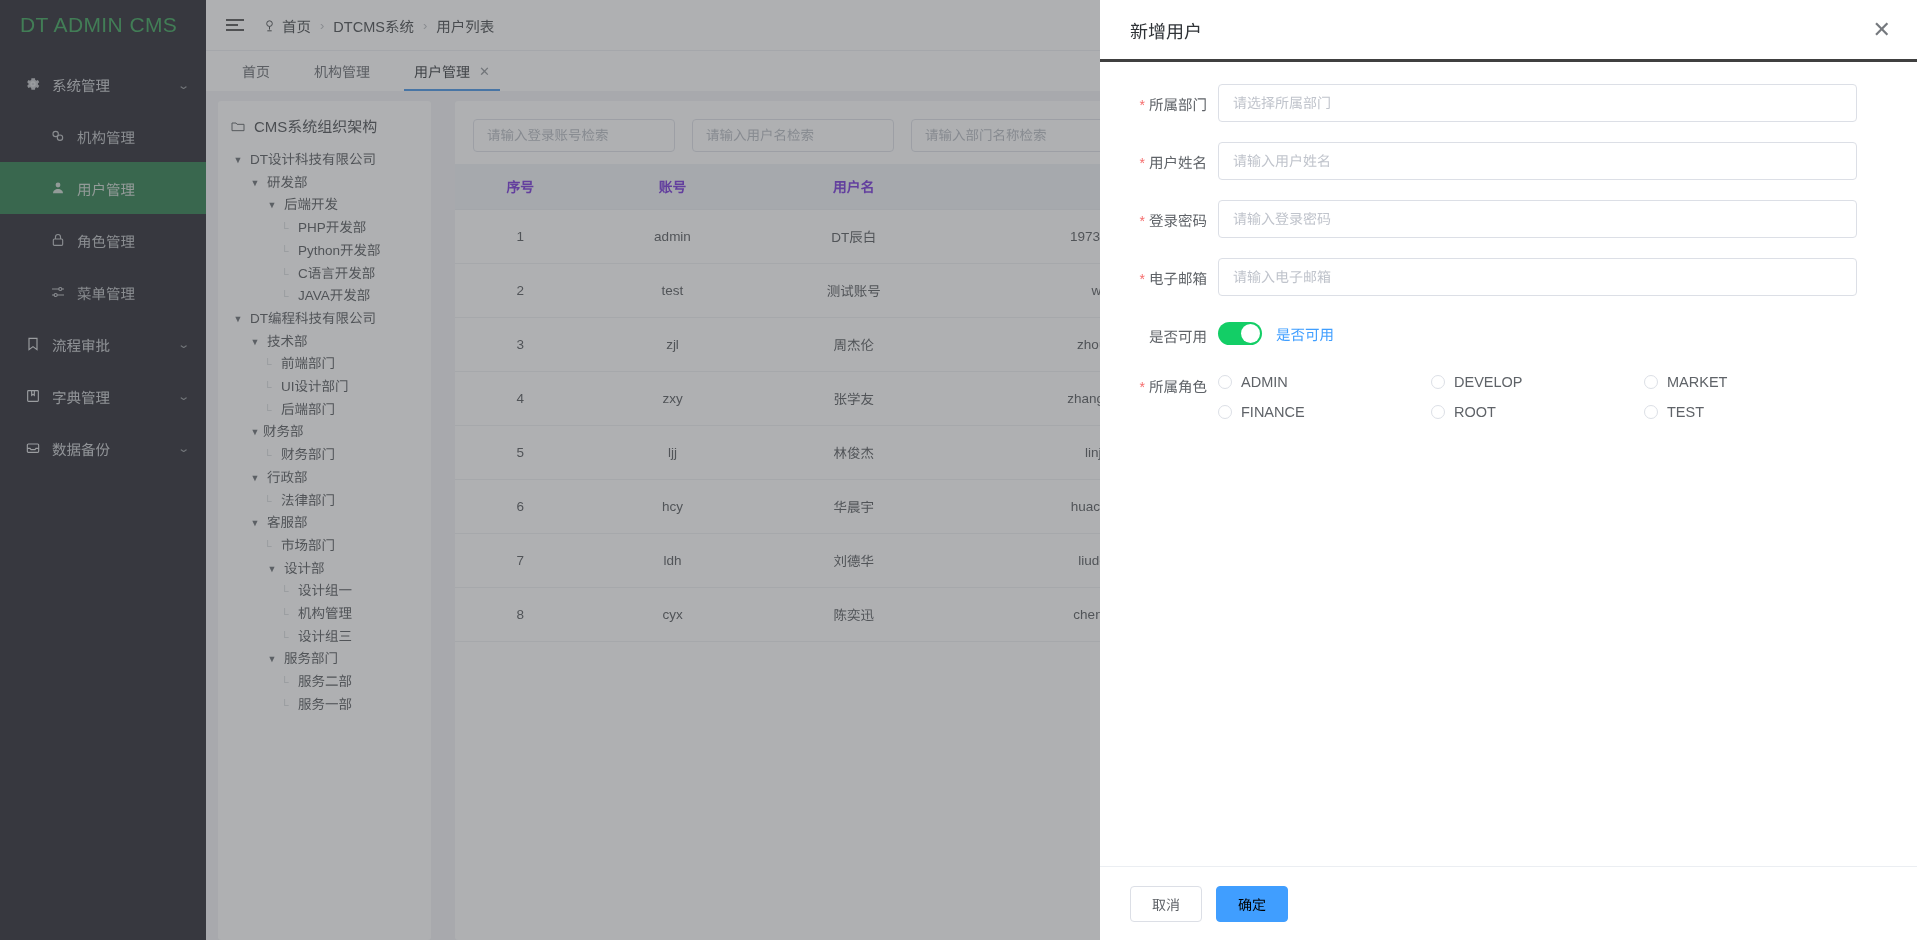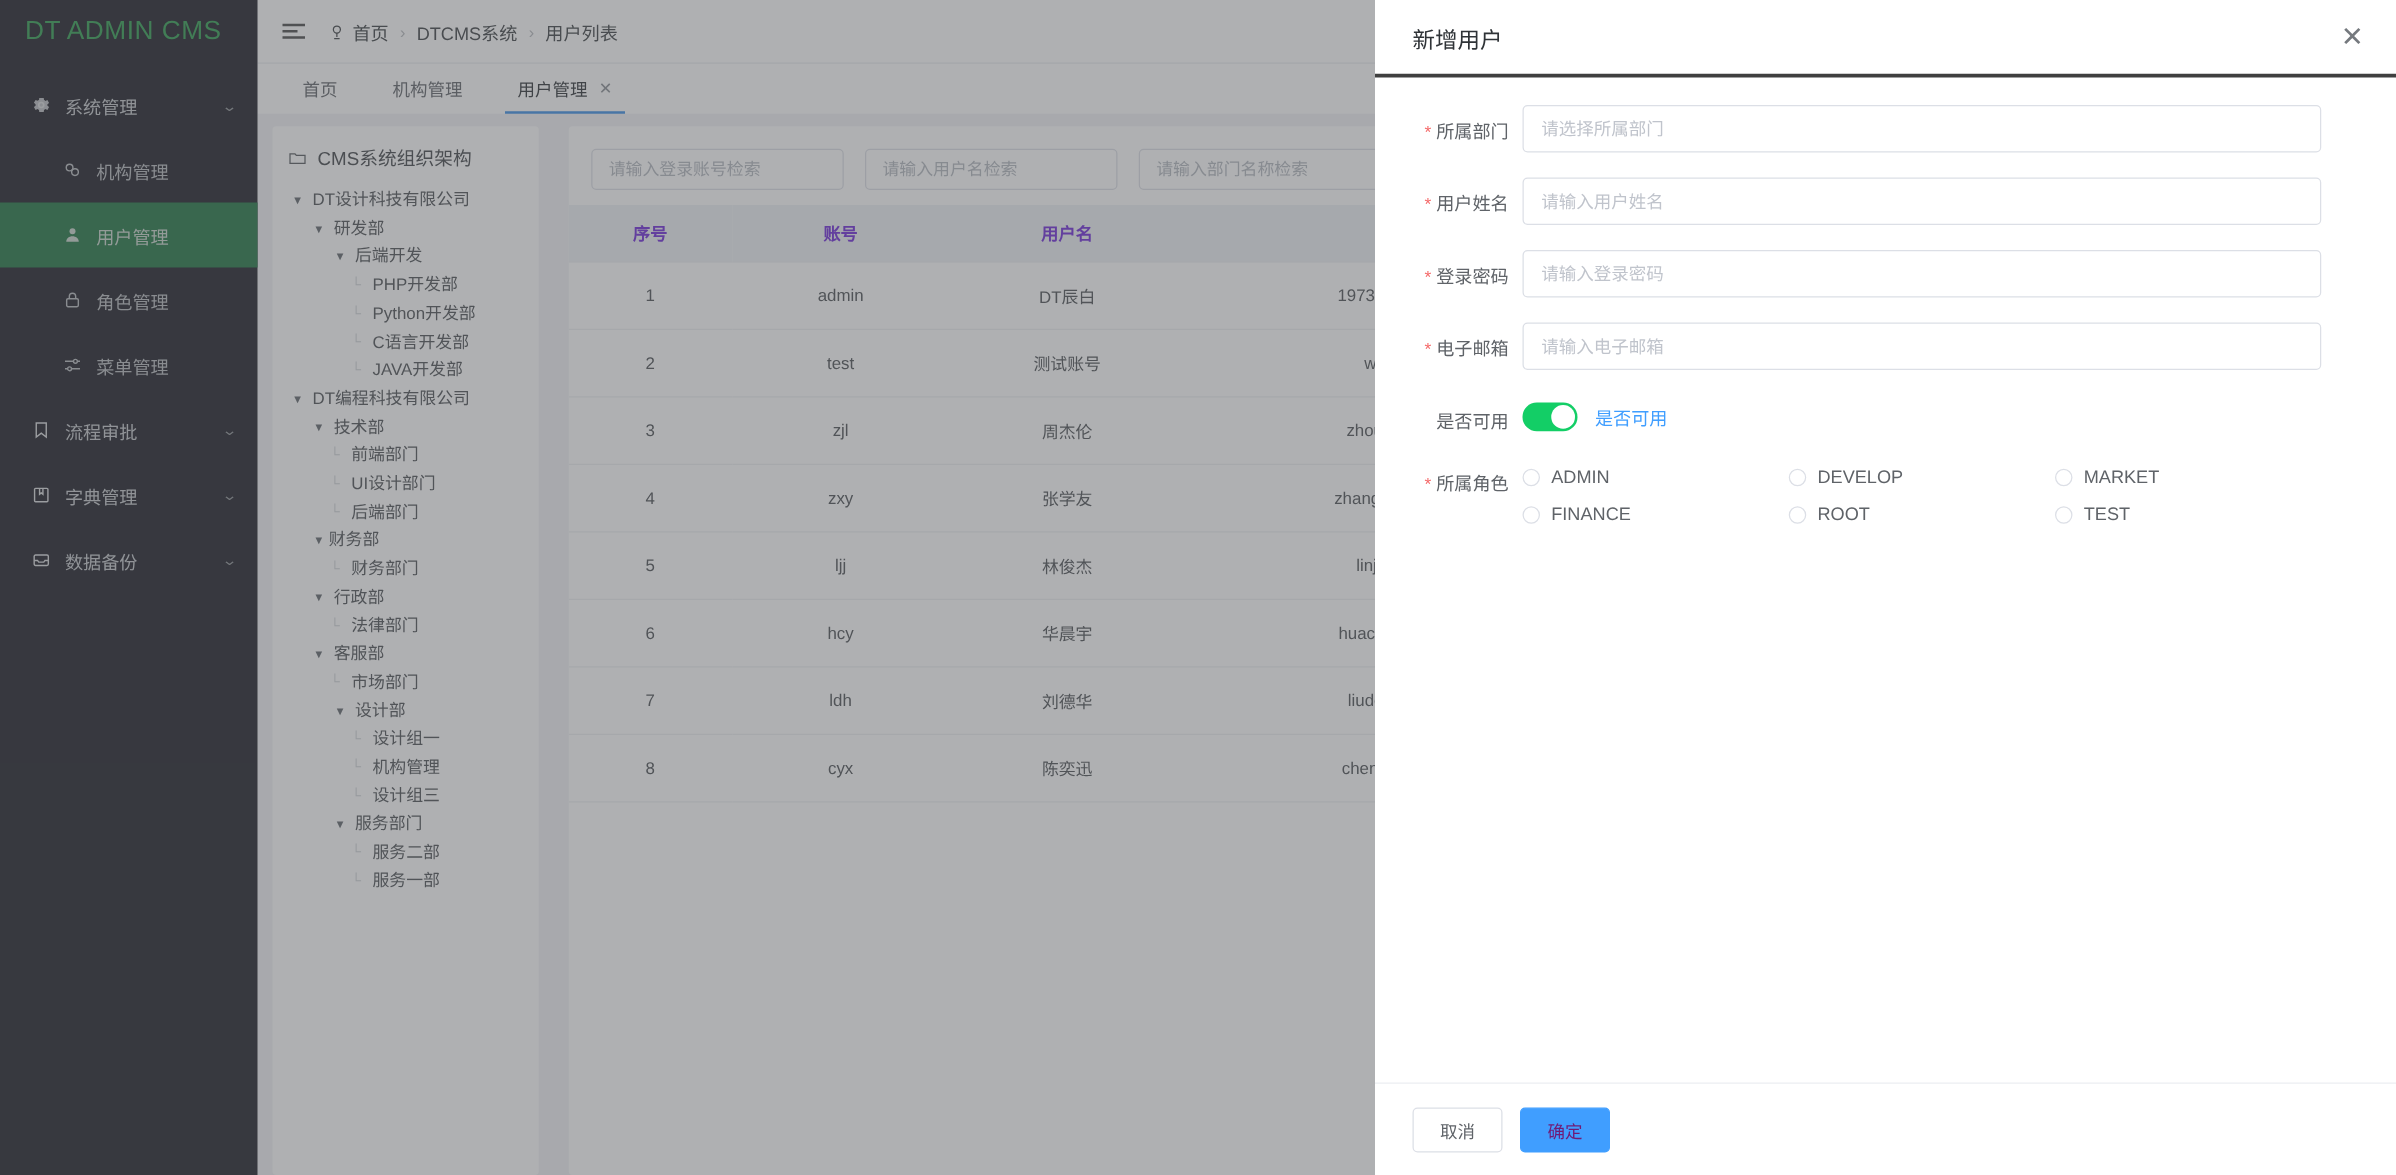--- a/index.html
+++ b/index.html
@@ -157,21 +157,21 @@
   .radio-label { font-size: 14.5px; color: #5f6368; }
   .drawer-foot {
     height: 74px; flex: 0 0 74px; border-top: 1px solid #ebeef2;
     display: flex; align-items: center; padding-left: 30px; gap: 14px;
   }
   .btn {
     height: 36px; padding: 0 21px; border-radius: 4px; font-size: 14px; cursor: pointer;
     border: 1px solid #dcdfe6; background: #fff; color: #5f6368;
     font-family: "Liberation Sans", sans-serif;
   }
-  .btn.primary { background: #409eff; border-color: #409eff; color: #701a75; }
+  .btn.primary { background: #409eff; border-color: #409eff; color: #000000; }
   svg { display: block; }
 </style>
 </head>
 <body>
 
 <div id="app">
 
   <aside class="sidebar">
     <div class="brand">DT ADMIN CMS</div>
     <nav class="menu">

